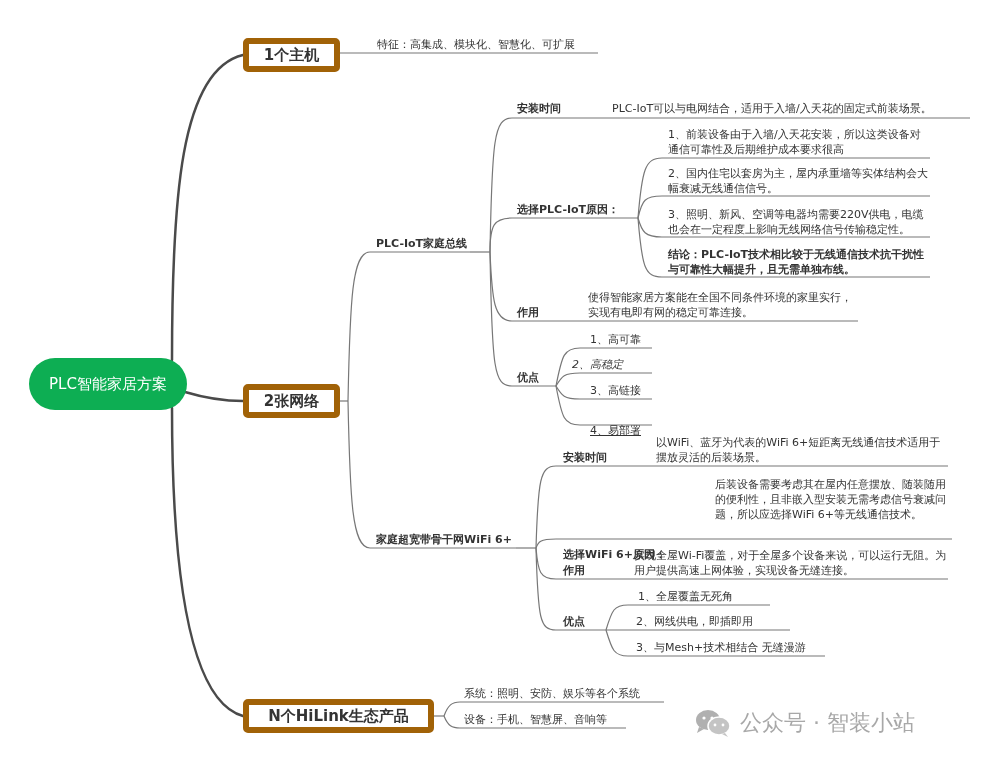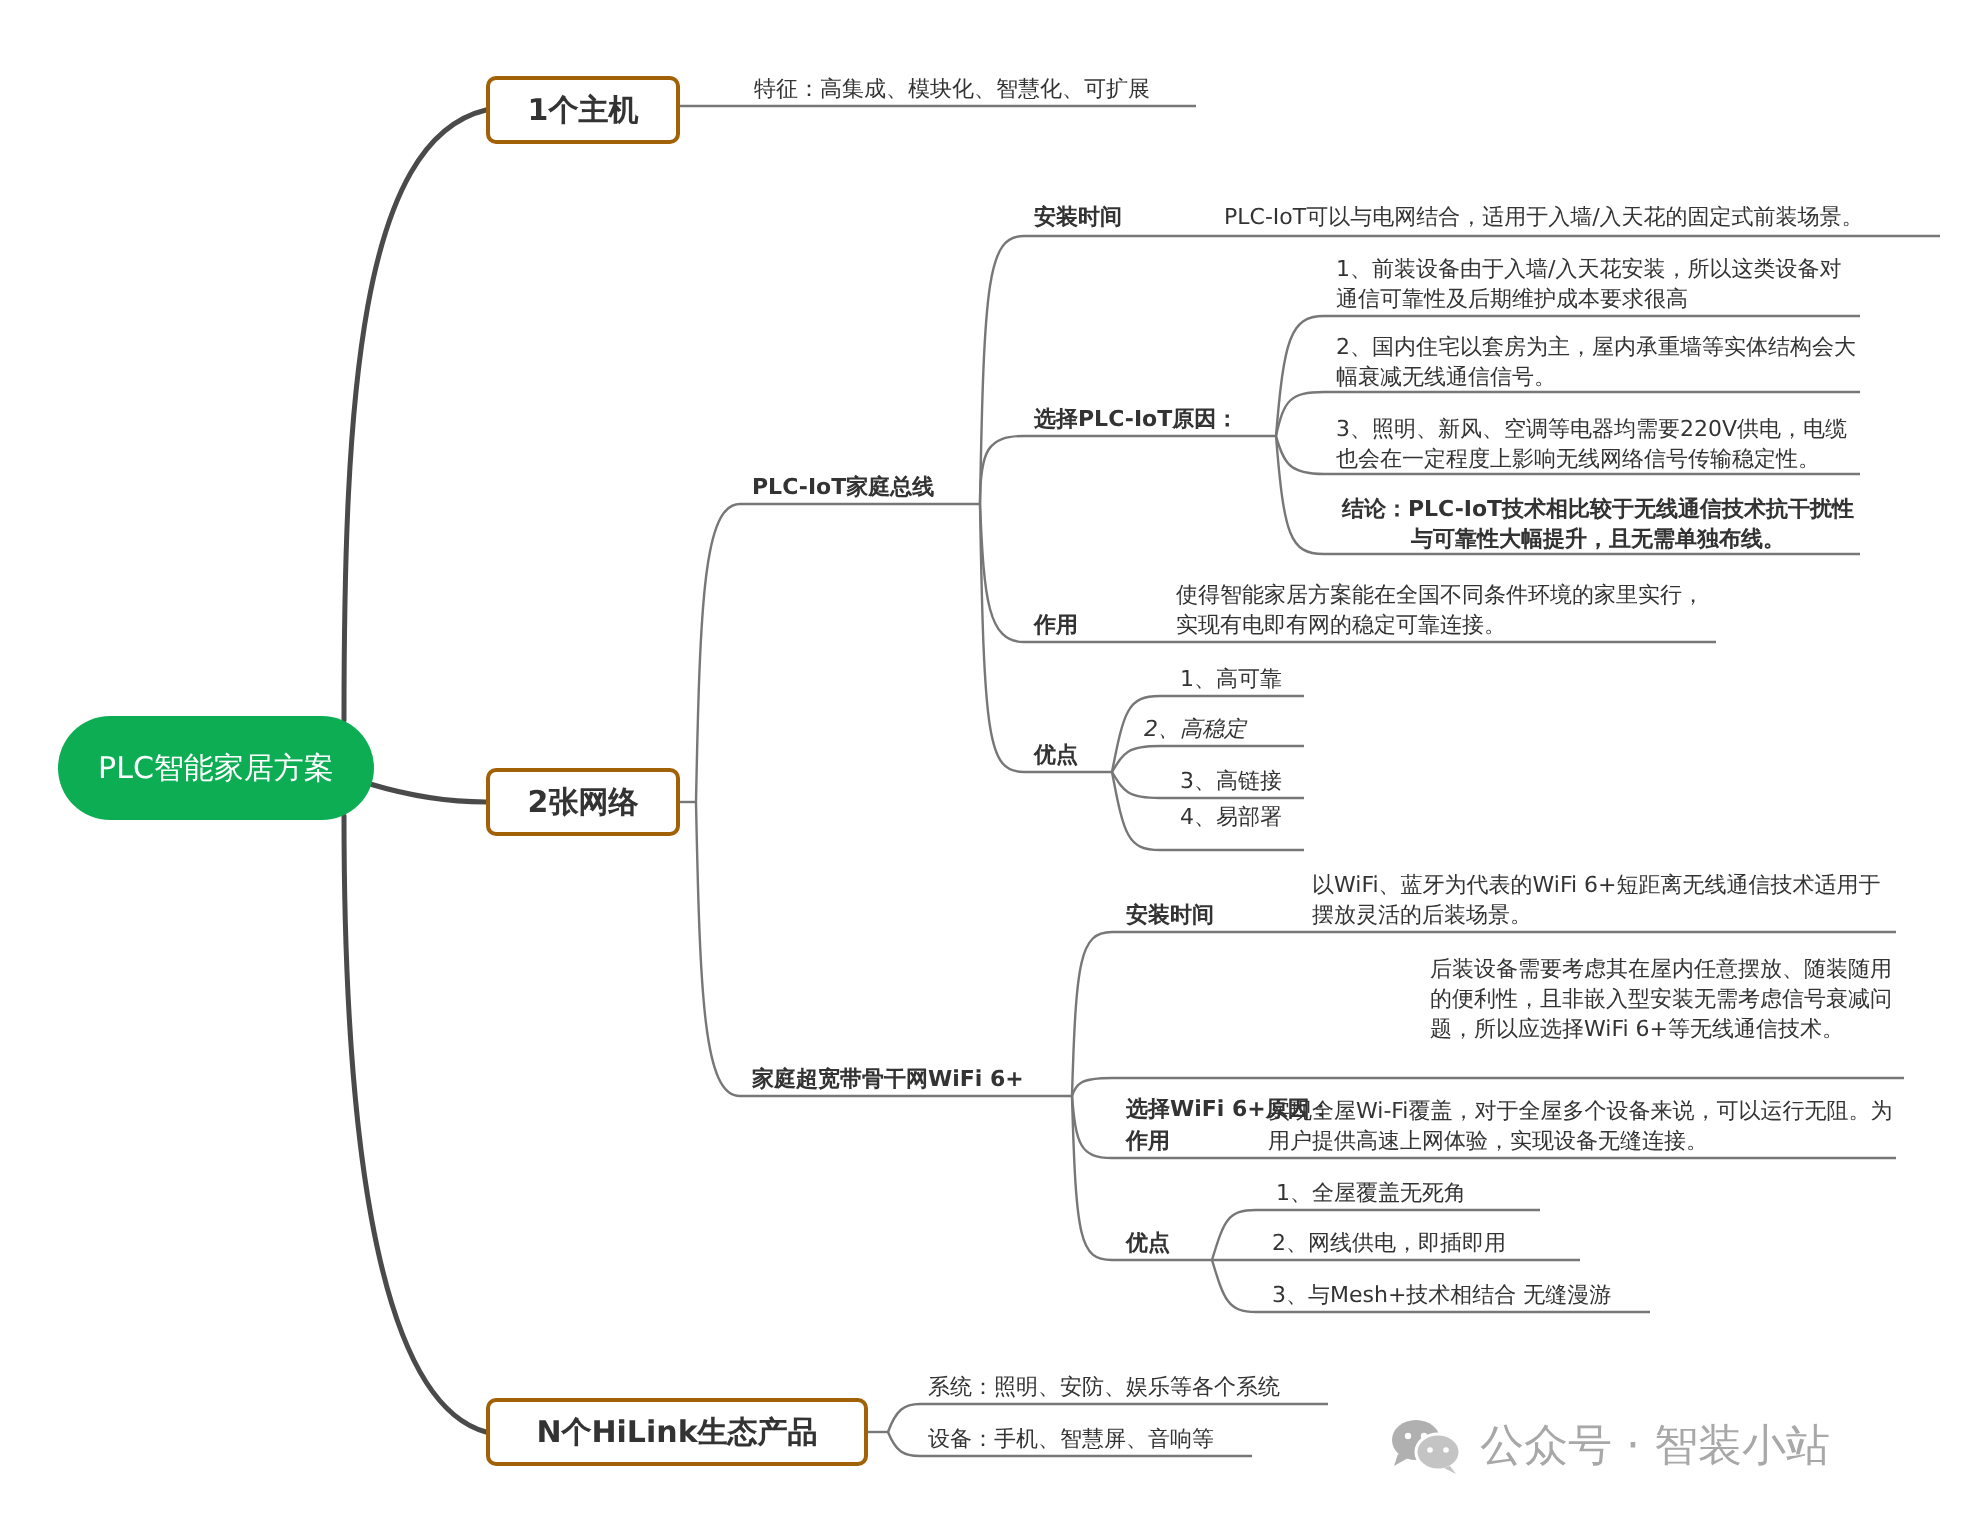--- a/index.html
+++ b/index.html
@@ -1,24 +1,24 @@
 <!DOCTYPE html>
 <html><head>
 <meta charset="utf-8">
 <style>
   html, body { margin:0; padding:0; background:#ffffff; }
   body { width:994px; height:767px; position:relative; overflow:hidden;
          font-family:"DejaVu Sans","Liberation Sans",sans-serif; color:#333; }
   #lines { position:absolute; left:0; top:0; width:994px; height:767px; }
   .t { position:absolute; white-space:nowrap; font-size:11px; line-height:15px; color:#333; }
-  .b { font-weight:bold;text-align:center; }
+  .b { font-weight:bold; }
   .root { position:absolute; left:29px; top:358px; width:158px; height:52px; border-radius:26px;
           background:#0dae53; color:#fff; font-weight:normal; font-size:15px;
           display:flex; align-items:center; justify-content:center; }
-  .l1 { position:absolute; height:34px; border:2px solid #a16207; border-radius:5px; background:#fff;
+  .l1 { position:absolute; height:34px; border:6px solid #a16207; border-radius:5px; background:#fff;
         box-sizing:border-box; font-weight:bold; font-size:15px; color:#333;
         display:flex; align-items:center; justify-content:center; }
   .ml { line-height:15px; white-space:normal; }
   .wm { position:absolute; left:694px; top:708px; display:flex; align-items:flex-start; gap:8px;
         color:#a8a8a8; font-size:22px; }
 </style>
 </head>
 <body>
 
 <svg id="lines" viewBox="0 0 994 767" fill="none">
@@ -83,21 +83,21 @@
 <div class="t ml" style="left:668px;top:127px;width:262px;">1、前装设备由于入墙/入天花安装，所以这类设备对通信可靠性及后期维护成本要求很高</div>
 <div class="t ml" style="left:668px;top:166px;width:262px;">2、国内住宅以套房为主，屋内承重墙等实体结构会大幅衰减无线通信信号。</div>
 <div class="t ml" style="left:668px;top:207px;width:262px;">3、照明、新风、空调等电器均需要220V供电，电缆也会在一定程度上影响无线网络信号传输稳定性。</div>
 <div class="t ml b" style="left:668px;top:247px;width:262px;">结论：PLC-IoT技术相比较于无线通信技术抗干扰性与可靠性大幅提升，且无需单独布线。</div>
 <div class="t b" style="left:517px;top:305px;">作用</div>
 <div class="t ml" style="left:588px;top:290px;width:268px;">使得智能家居方案能在全国不同条件环境的家里实行，实现有电即有网的稳定可靠连接。</div>
 <div class="t b" style="left:517px;top:370px;">优点</div>
 <div class="t" style="left:590px;top:332px;">1、高可靠</div>
 <div class="t" style="left:572px;top:357px;font-style:italic;">2、高稳定</div>
 <div class="t" style="left:590px;top:383px;">3、高链接</div>
-<div class="t" style="left:590px;top:401px;">4、易部署</div>
+<div class="t" style="left:590px;top:423px;text-decoration:underline;">4、易部署</div>
 
 <div class="t b" style="left:376px;top:532px;">家庭超宽带骨干网WiFi 6+</div>
 <div class="t b" style="left:563px;top:450px;">安装时间</div>
 <div class="t ml" style="left:656px;top:435px;width:292px;">以WiFi、蓝牙为代表的WiFi 6+短距离无线通信技术适用于摆放灵活的后装场景。</div>
 <div class="t b" style="left:563px;top:523px;margin-top:24px;">选择WiFi 6+原因：</div>
 <div class="t ml" style="left:715px;top:477px;width:236px;">后装设备需要考虑其在屋内任意摆放、随装随用的便利性，且非嵌入型安装无需考虑信号衰减问题，所以应选择WiFi 6+等无线通信技术。</div>
 <div class="t b" style="left:563px;top:563px;">作用</div>
 <div class="t ml" style="left:634px;top:548px;width:314px;">实现全屋Wi-Fi覆盖，对于全屋多个设备来说，可以运行无阻。为用户提供高速上网体验，实现设备无缝连接。</div>
 <div class="t b" style="left:563px;top:614px;">优点</div>
 <div class="t" style="left:638px;top:589px;">1、全屋覆盖无死角</div>

